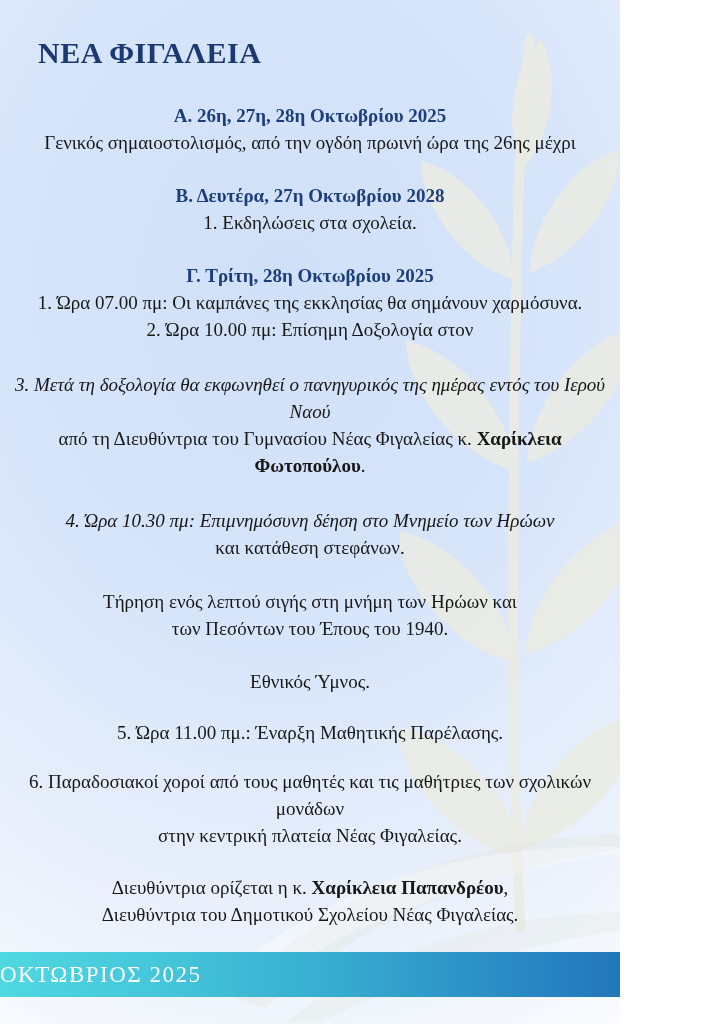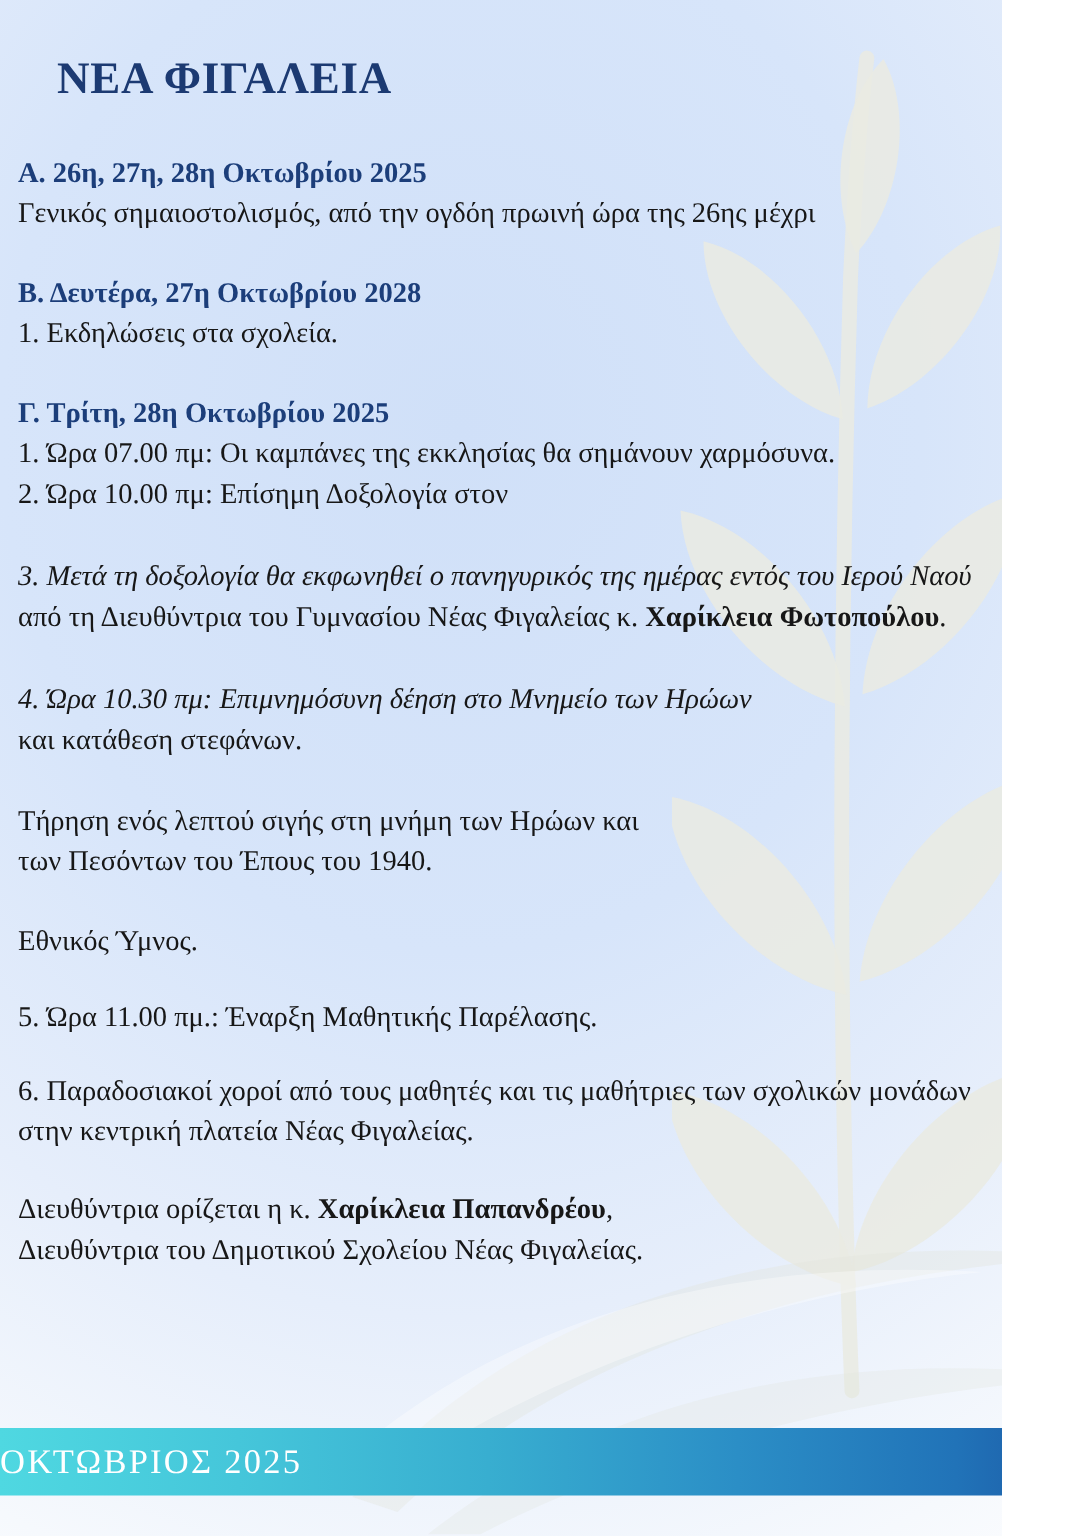--- a/index.html
+++ b/index.html
@@ -3,21 +3,21 @@
 <meta charset="utf-8">
 <style>
   html, body { margin: 0; padding: 0; }
   body {
     width: 724px; height: 1024px;
     font-family: "Liberation Serif", "DejaVu Serif", serif;
     overflow: hidden;
   }
   .page {
     position: relative;
-    width: 668px; height: 1024px;
+    width: 620px; height: 1024px;
     background:
       radial-gradient(ellipse 115% 85% at 46% 28%,
         #d0e0f8 0%, #d7e5fa 40%, #e6eefb 68%, #f6f9fd 92%, #fbfcfe 100%);
     overflow: hidden;
   }
   .watermark-branch {
     position: absolute; top: 22px; right: -18px;
     width: 238px; height: 912px;
     z-index: 0; pointer-events: none;
   }
@@ -28,20 +28,21 @@
   }
   .page-title {
     position: relative; z-index: 1;
     margin: 34px 0 0 38px;
     font-size: 30px; font-weight: bold;
     color: #1c3a72; letter-spacing: 0.5px;
     line-height: 38px;
   }
   .content {
     position: relative; z-index: 1;
+    text-align: center;
     padding: 0 12px;
     font-size: 19px;
     line-height: 27px;
     color: #171717;
   }
   .line { display: block; }
   .head {
     font-weight: bold;
     color: #1c3e7a;
   }

